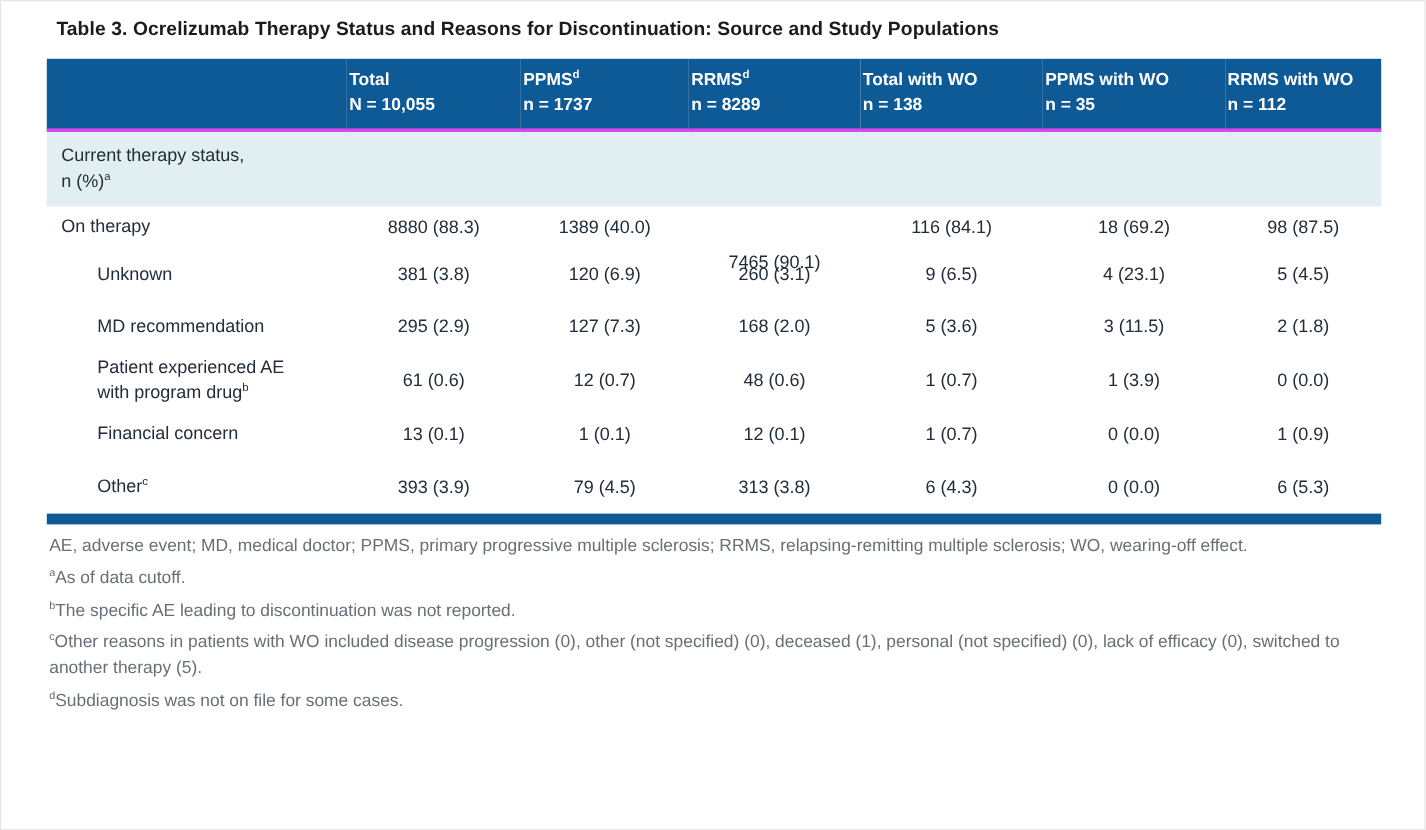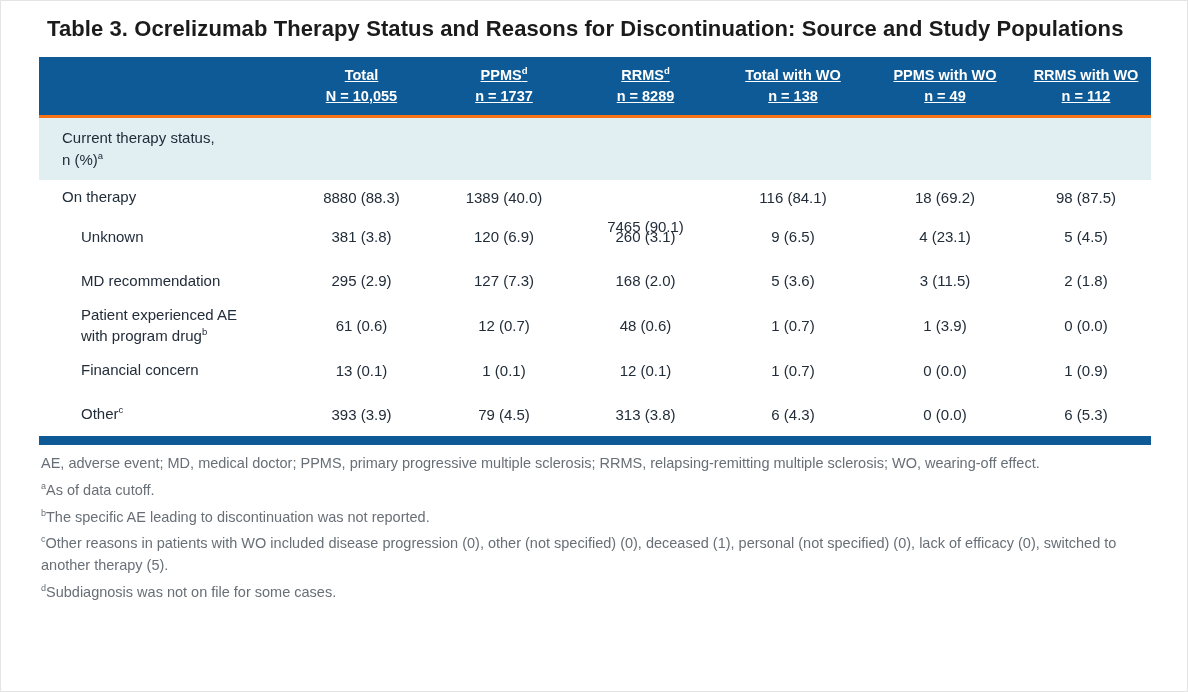--- a/index.html
+++ b/index.html
@@ -9,21 +9,21 @@
     background: #ffffff;
     border: 1px solid #e4e4e4;
     font-family: "Liberation Sans", sans-serif;
     color: #222d3a;
     overflow: hidden;
   }
   .page { padding-top: 15px; }
 
   .title {
     margin: 0 0 15px 46px;
-    font-size: 22px;
+    font-size: 16px;
     color: #1b1b1b;
     letter-spacing: 0.1px;
   }
   .title .prefix { font-weight: bold; }
   .title .rest { font-weight: bold; }
 
   table.data-table {
     border-collapse: collapse;
     table-layout: fixed;
     width: 1112px;
@@ -36,33 +36,32 @@
   col.c-4 { width: 152px; }
   col.c-5 { width: 152px; }
   col.c-6 { width: 130px; }
 
   thead th {
     background: #0e5a96;
     color: #ffffff;
     font-weight: bold;
     font-size: 14.5px;
     line-height: 1.45;
-    text-align: center;
+    text-align: left;
     vertical-align: middle;
     padding: 8px 2px;
     height: 55px;
-    border-bottom: 3px solid #f97316;
-    text-decoration: underline;
+    border-bottom: 3px solid #d946ef;
   }
   sup { font-size: 9.5px; line-height: 0; }
 
   tbody td { vertical-align: middle; font-size: 15px; }
   tbody tr.shaded td { background: #e2eff2; }
 
-  td.label { text-align: left; padding-left: 23px; line-height: 1.45; }
+  td.label { text-align: left; padding-left: 12px; line-height: 1.45; }
   td.label.indent { padding-left: 42px; }
   td.val { text-align: center; }
 
   tr.section td { height: 63px; font-size: 15px; }
   tr.data td { height: 44px; }
   tr.status td { height: 35px; }
 
   
   td.dropped span { position: relative; top: 29px; display: inline-block; }
 
@@ -114,21 +113,21 @@
           <th>
             <div>RRMS<sup>d</sup></div>
             <div>n = 8289</div>
           </th>
           <th>
             <div>Total with WO</div>
             <div>n = 138</div>
           </th>
           <th>
             <div>PPMS with WO</div>
-            <div>n = 49</div>
+            <div>n = 35</div>
           </th>
           <th>
             <div>RRMS with WO</div>
             <div>n = 112</div>
           </th>
         </tr>
     </thead>
     <tbody>
         <tr class="section shaded">
           <td class="label" colspan="7">

